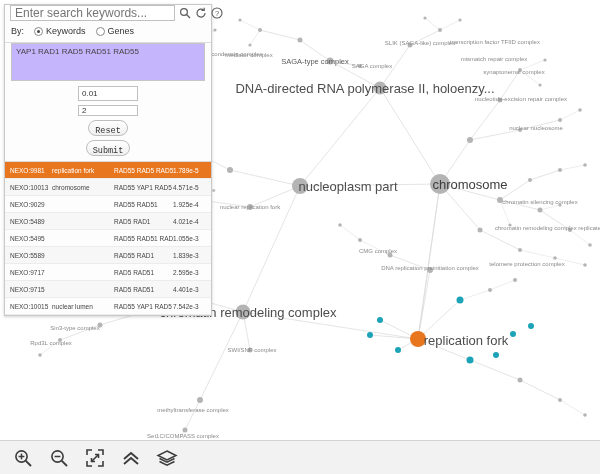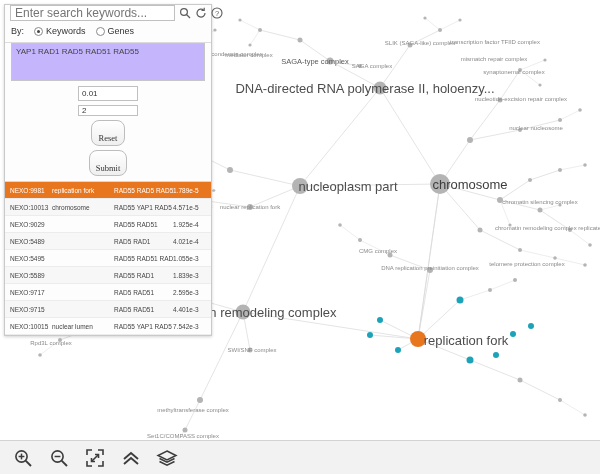--- a/index.html
+++ b/index.html
@@ -168,22 +168,22 @@
   .param-input.wide { flex: 1; }
   .btn {
     height: 16px;
     min-width: 34px;
     border: 1px solid #bdbdbd;
     border-radius: 8px;
     background: linear-gradient(#ffffff, #efefef);
     font-size: 8.5px;
     color: #333;
     cursor: pointer;
-    padding: 12px 6px;
-    font-family: Liberation Serif, serif;
+    padding: 5px 6px;
+    font-family: Liberation Mono, monospace;
   }
 
   
   #results {
     border-top: 1px solid #d8d8d8;
     font-size: 6.5px;
     color: #444;
   }
   .res-row {
     display: flex;

